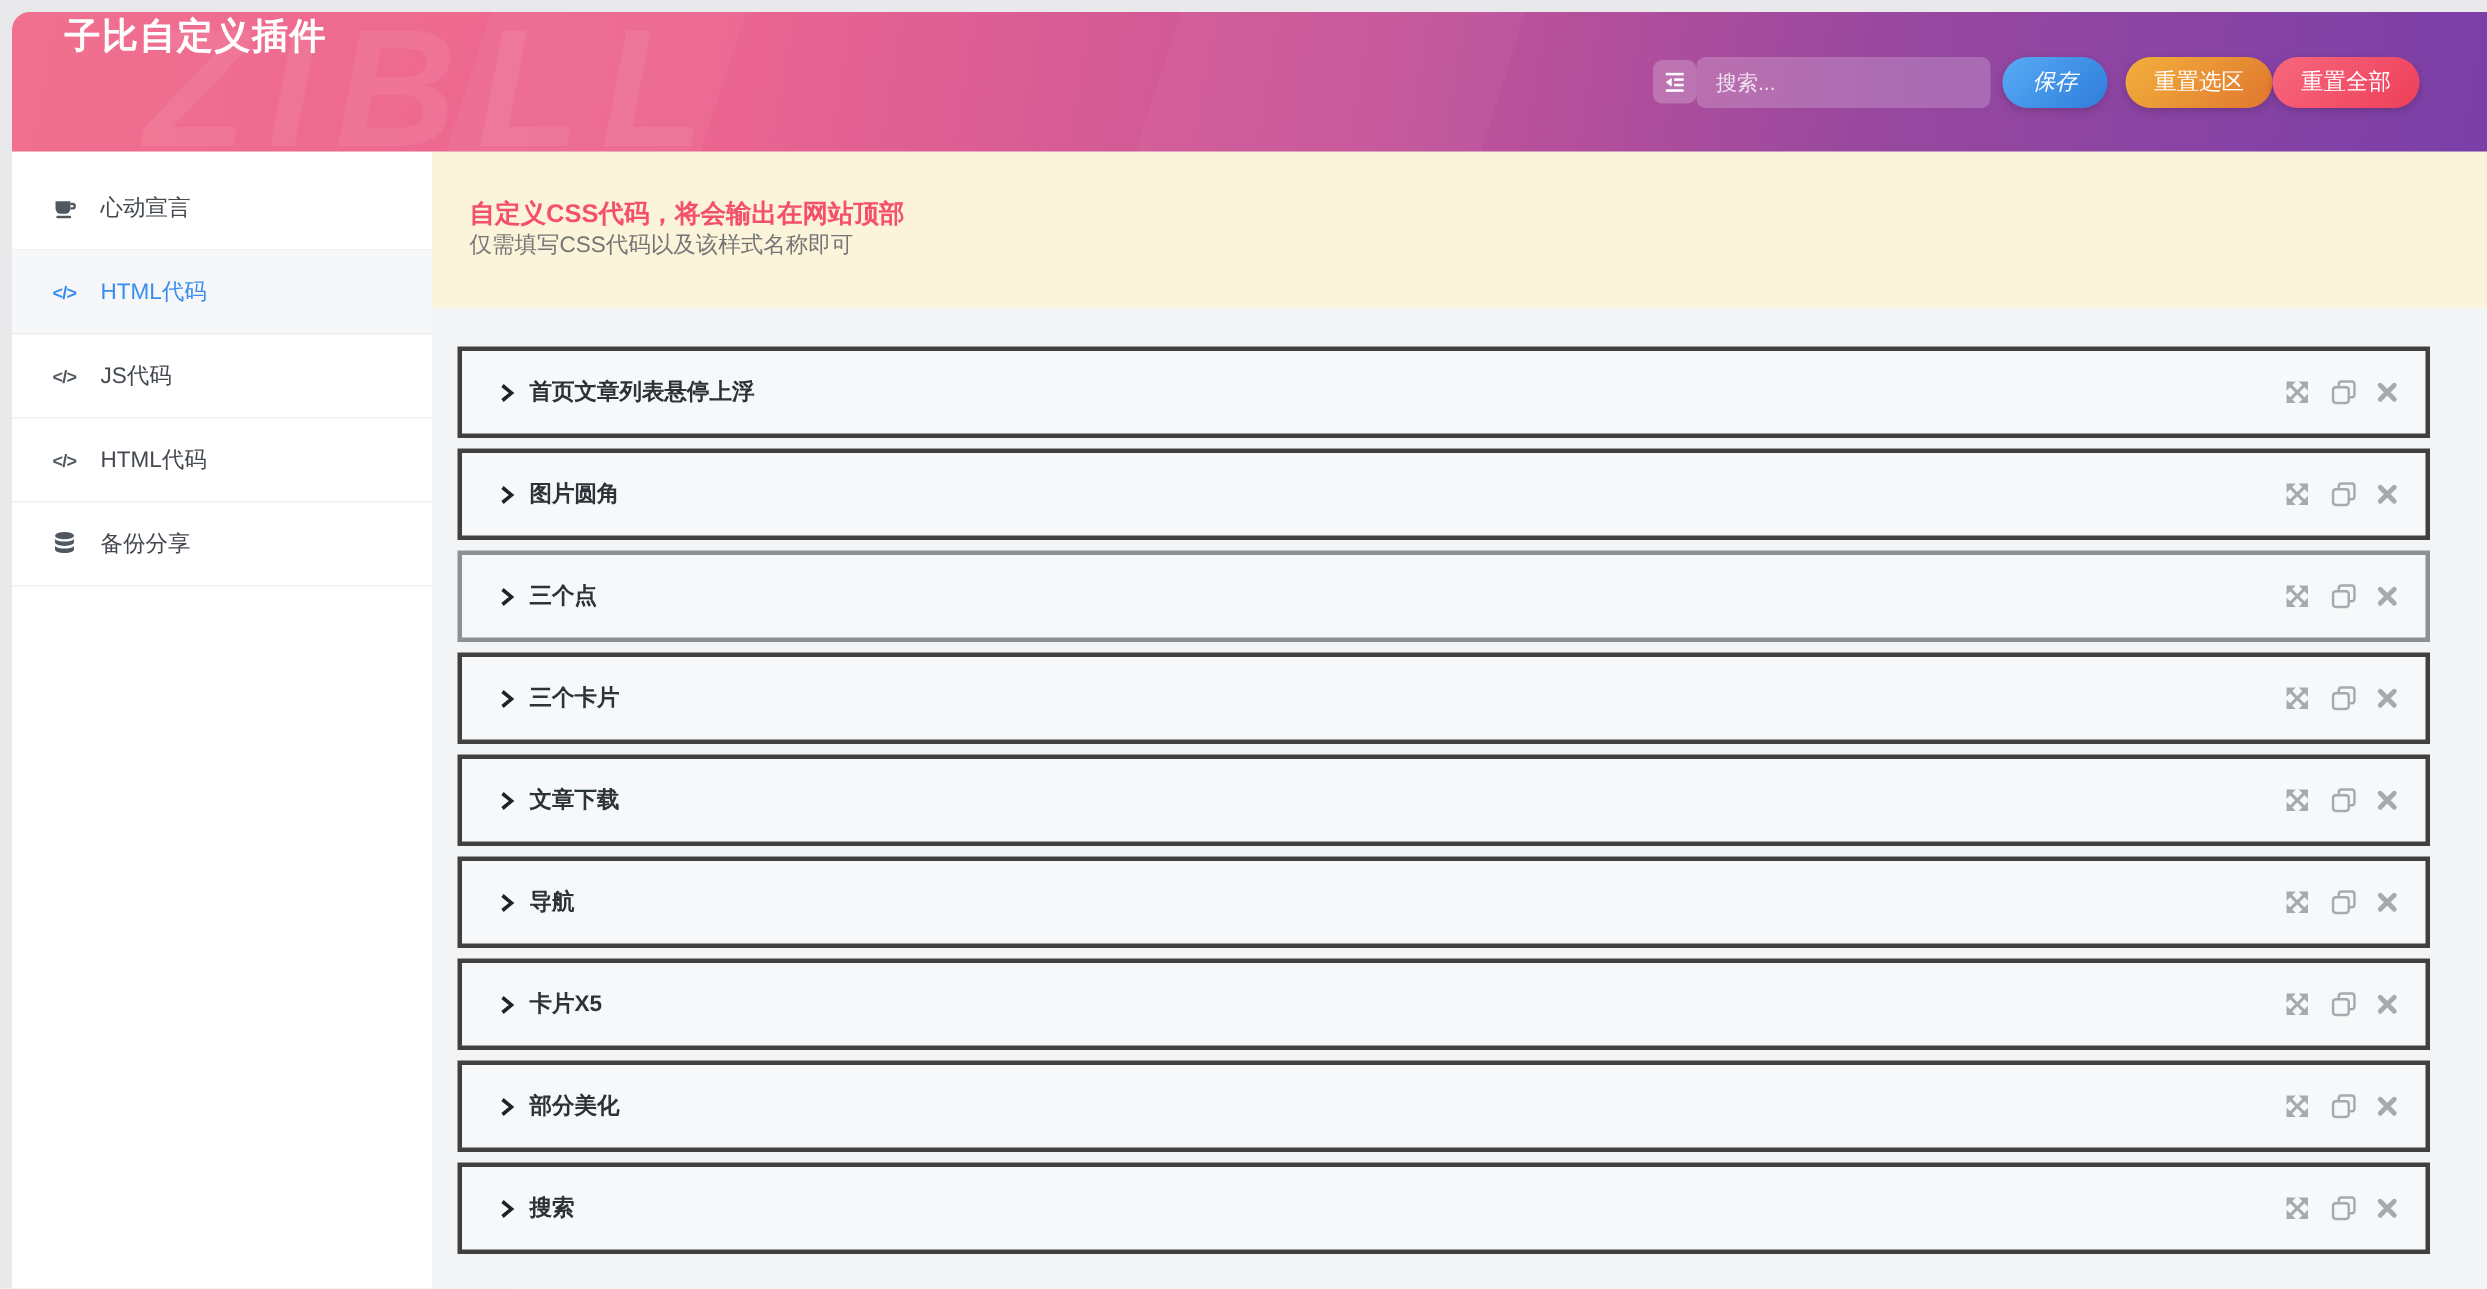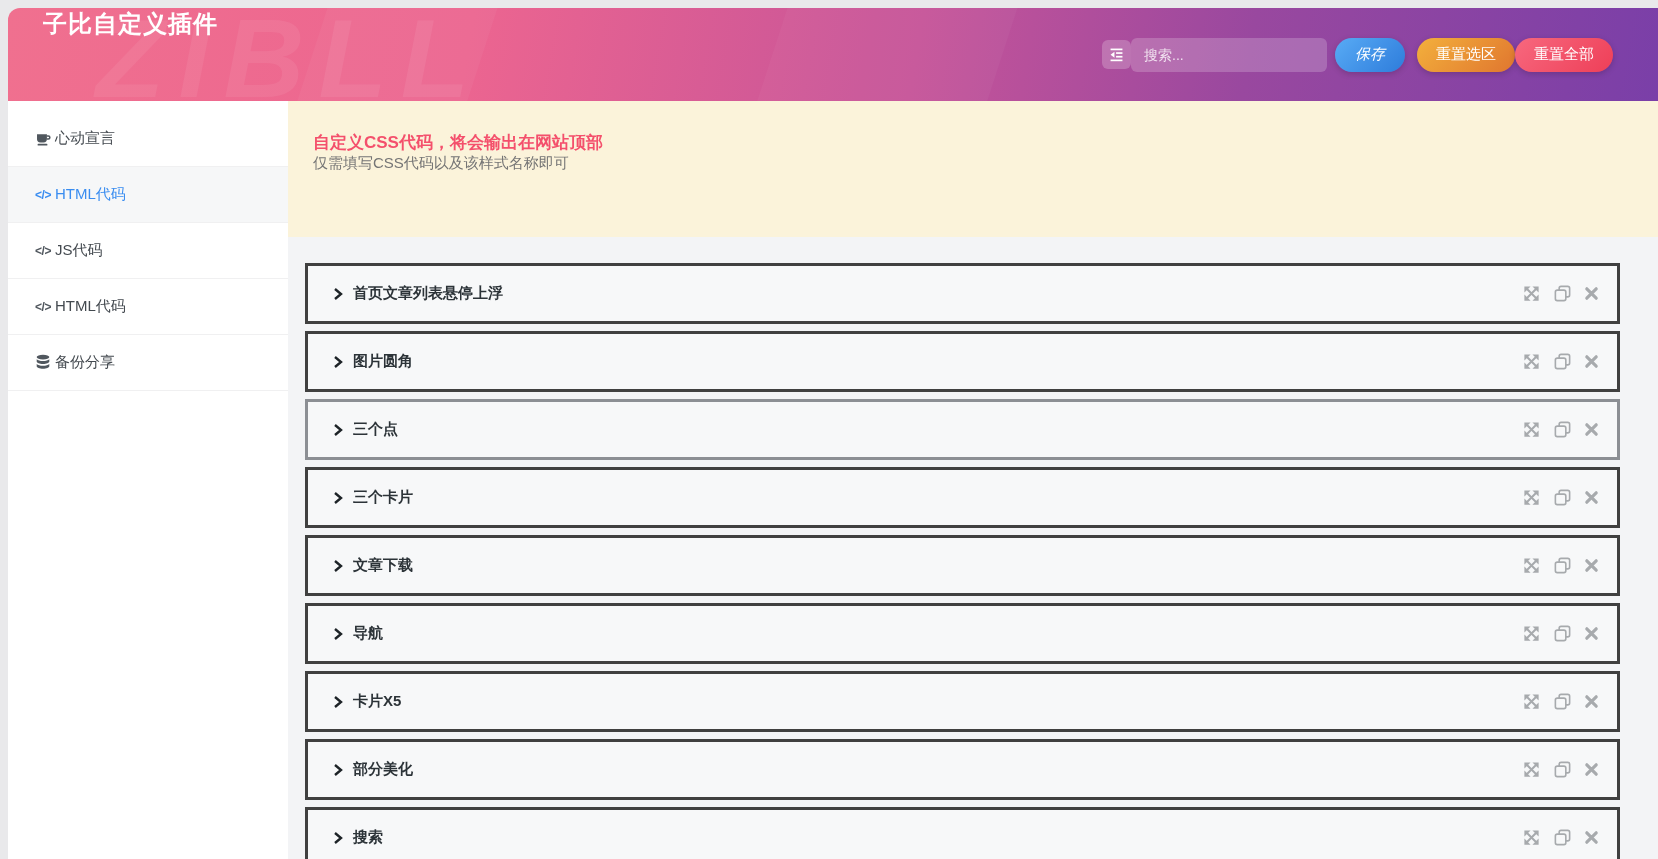--- a/index.html
+++ b/index.html
@@ -55,32 +55,32 @@
   .btn-save   { background:linear-gradient(135deg,#58abf5,#2e7cdb); margin-left:8px;font-style:italic; }
   .btn-orange { background:linear-gradient(135deg,#f3b03c,#e0762f); padding:0 19px; margin-left:12px; }
   .btn-red    { background:linear-gradient(135deg,#f7687e,#ee3f58); padding:0 19px; }
 
   
   .body-row { display:flex; height:758px; }
 
   
   .sidebar { width:280px; background:#fff; padding-top:10px; flex:0 0 auto; }
   .side-item {
-    height:56px; display:flex; align-items:center; gap:2px;
+    height:56px; display:flex; align-items:center; gap:14px;
     padding-left:25px; border-bottom:1px solid #f0f0f1;
     font-size:15px; color:#43494f; cursor:pointer;
   }
   .side-item .side-icon { width:20px; display:flex; justify-content:center; color:#50575e; }
   .code-glyph { font-size:12px; font-weight:bold; letter-spacing:-0.5px; }
   .side-item.active { background:#f6f7f8; color:#3a8df0; }
   .side-item.active .side-icon { color:#3a8df0; }
 
   
   .main { flex:1; background:#f3f4f6; overflow:hidden; }
-  .notice { height:136px; background:#fbf3da; padding:30px 30px 0 25px; }
+  .notice { height:104px; background:#fbf3da; padding:30px 30px 0 25px; }
   .notice-title { color:#f4506c; font-size:17px; font-weight:bold; }
   .notice-sub { color:#757575; font-size:15px; margin-top:0; }
 
   .rows { margin:26px 38px 0 17px; }
   .row {
     height:61px; margin-bottom:7px;
     background:#f7f8f9; border:3px solid #404040;
     display:flex; align-items:center;
     padding:0 18px 0 24px; cursor:pointer;
   }

